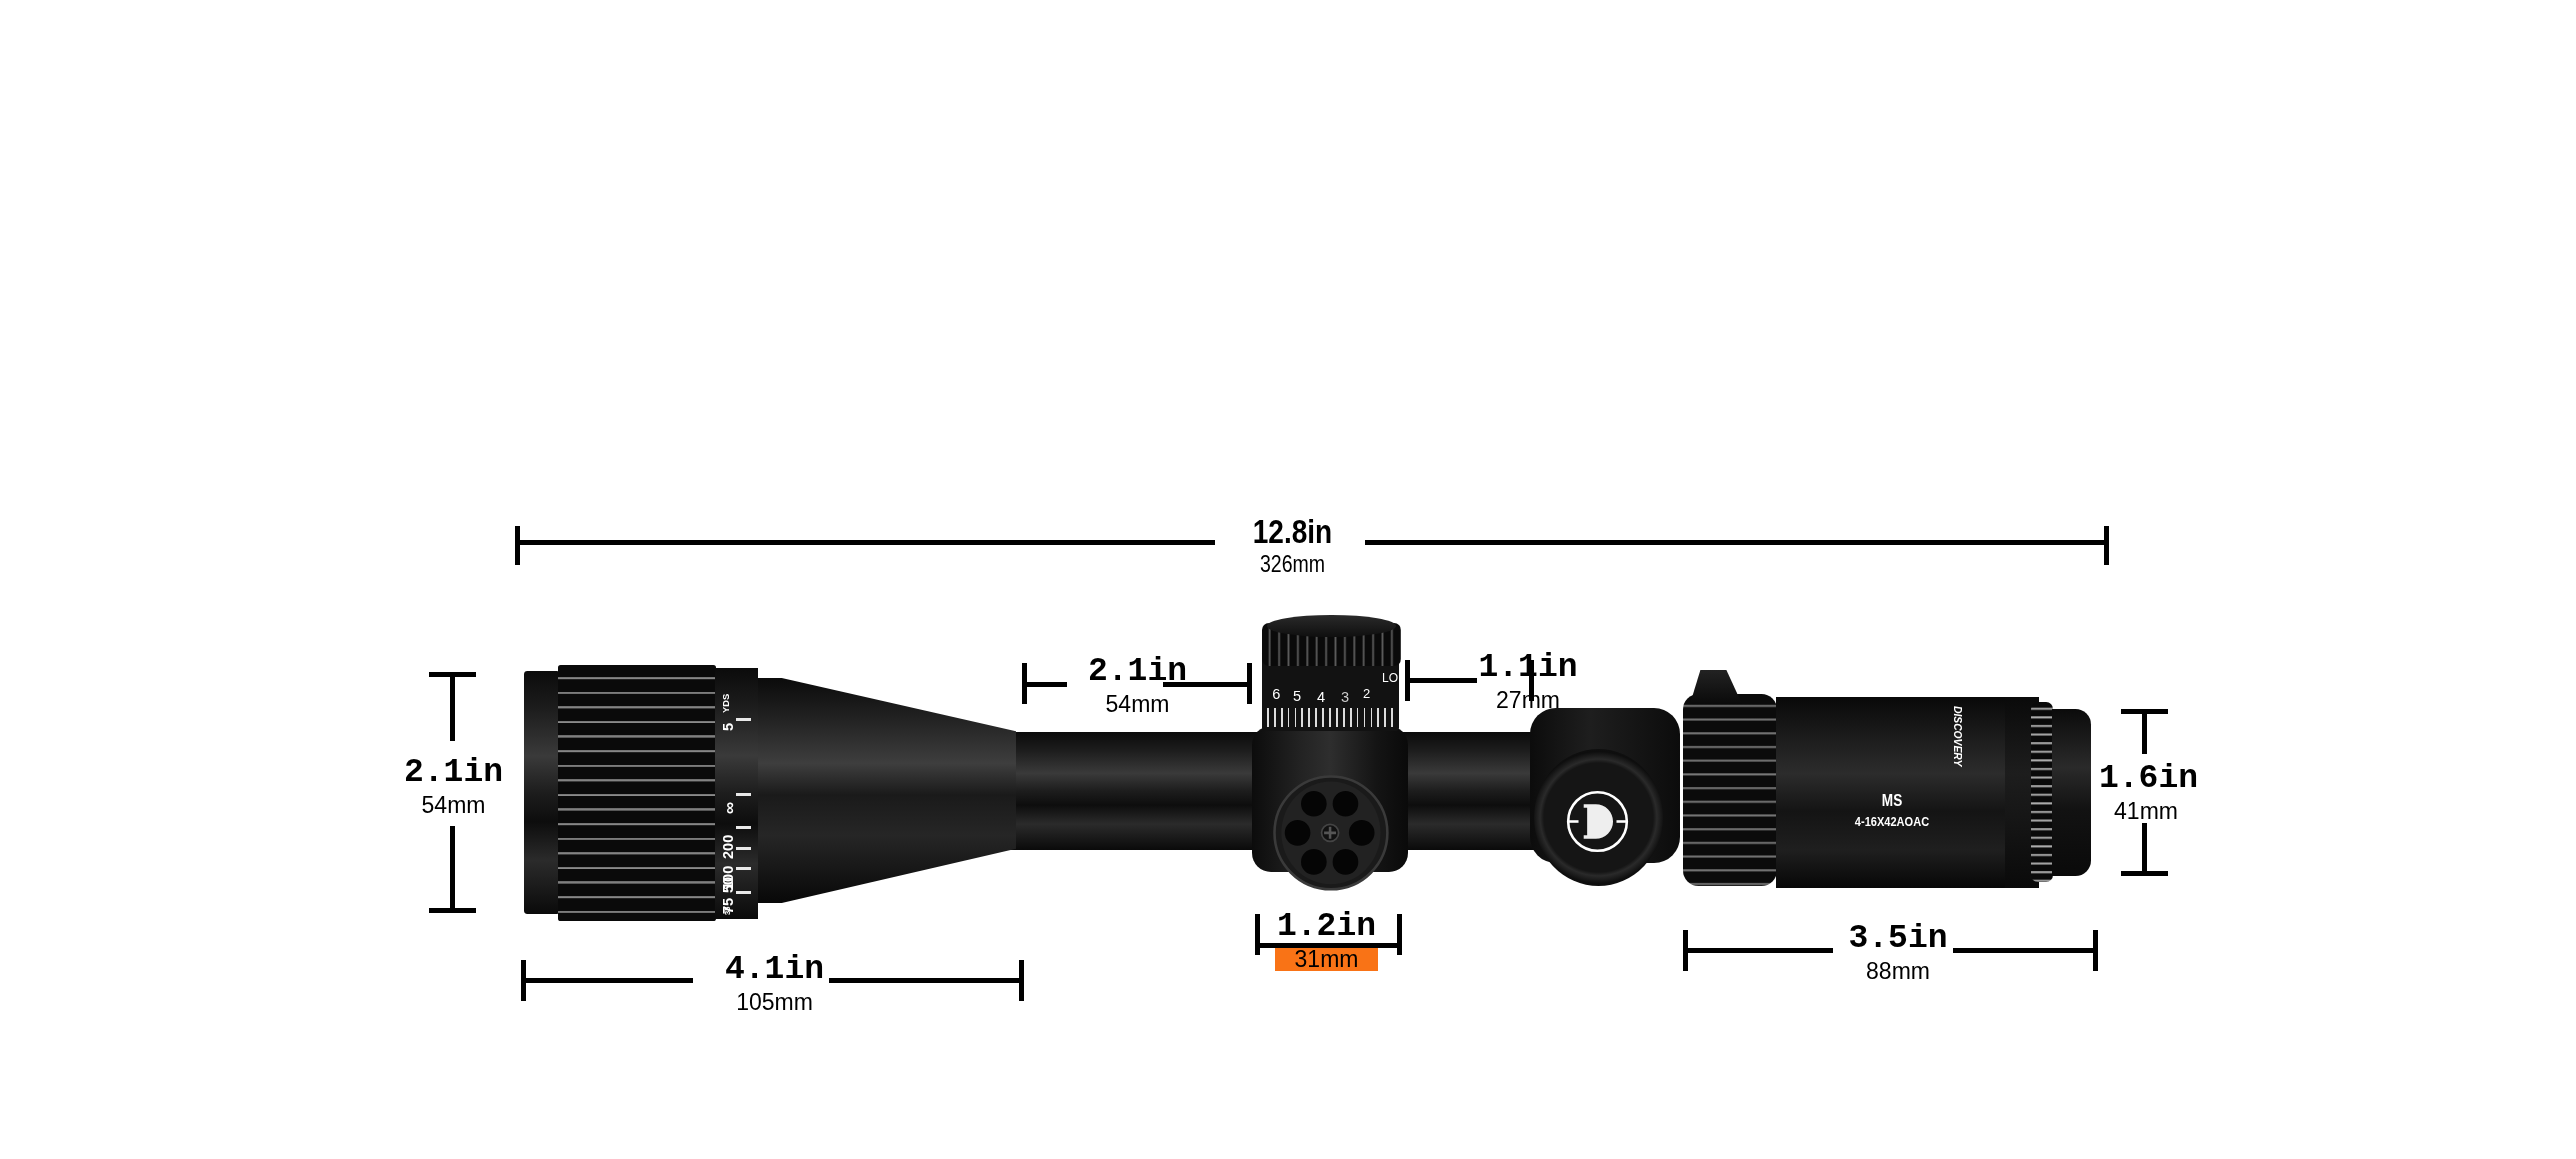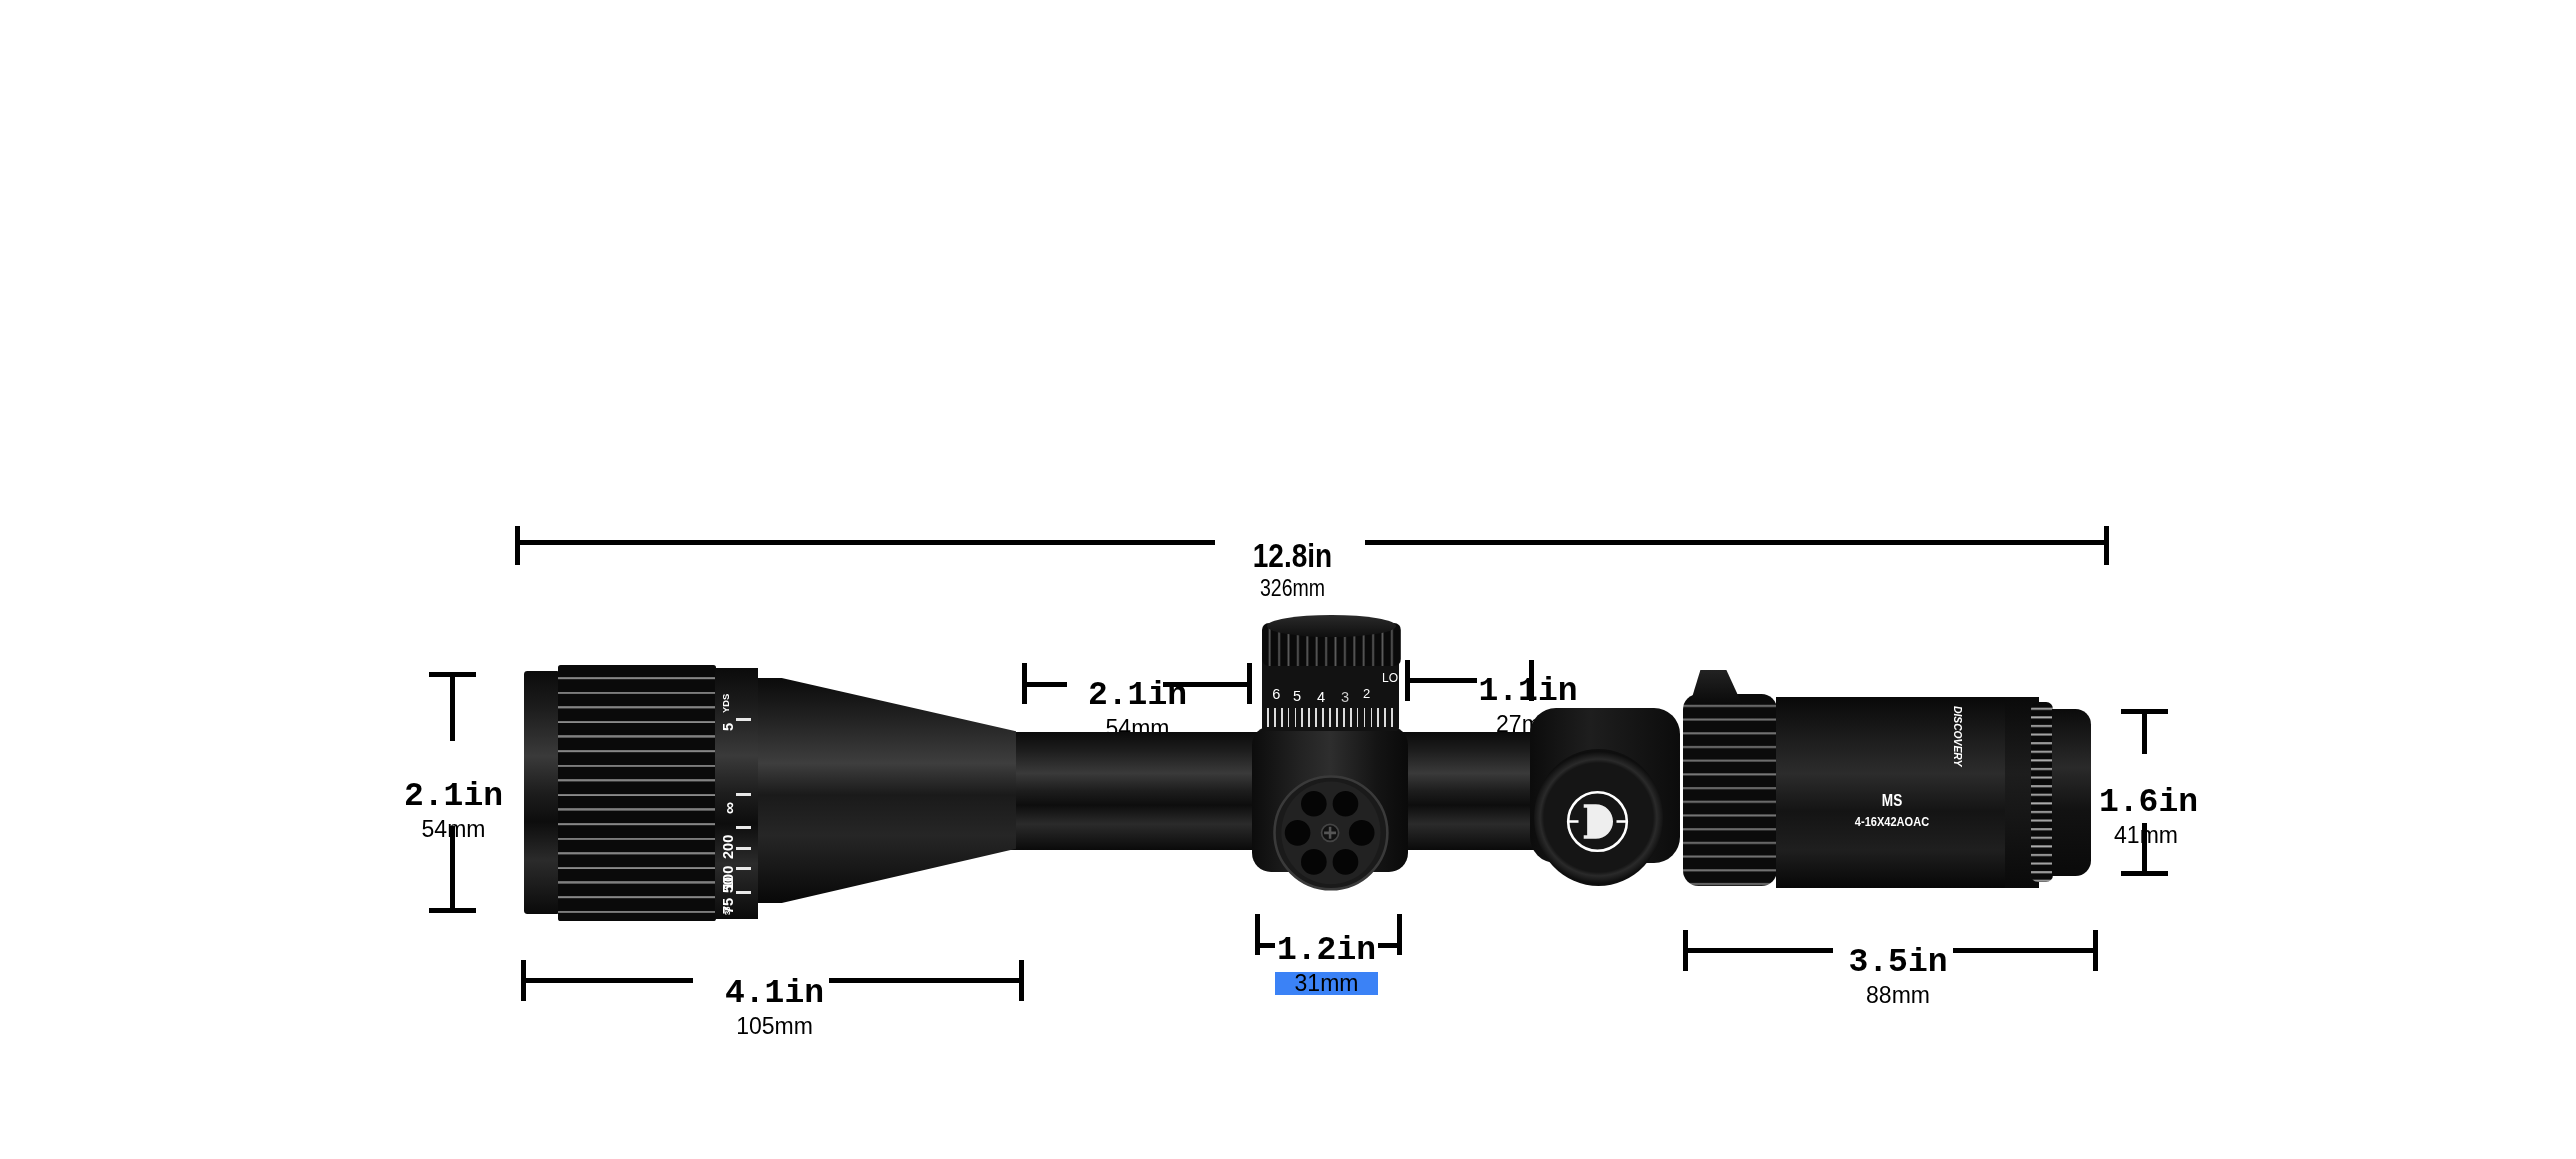--- a/index.html
+++ b/index.html
@@ -1,20 +1,20 @@
 <!DOCTYPE html>
 <html style="font-size:13.7px"><head>
 <meta charset="utf-8">
 <style>
   html, body { margin:0; padding:0; background:#ffffff; }
   body { width:2576px; height:1159px; position:relative; overflow:hidden; font-family:"Liberation Sans", sans-serif; }
   .abs { position:absolute; }
   .hline { position:absolute; height:5.2px; background:#000; }
   .vline { position:absolute; width:5.2px; background:#000; }
-  .lbl { position:absolute; text-align:center; color:#000; line-height:1; white-space:nowrap;margin-top:24px; }
+  .lbl { position:absolute; text-align:center; color:#000; line-height:1; white-space:nowrap; }
   .lbl .big { display:block; font-weight:bold; font-size:33px; font-family:Liberation Mono, monospace; }
   .lbl .small { display:block; font-size:23px; margin-top:5.2px; font-family:"Liberation Sans", sans-serif; }
   .lbl.cond .big { font-family:"Liberation Sans Narrow","Liberation Sans", sans-serif; transform:scaleX(0.85); }
   .lbl.cond .small { transform:scaleX(0.85); }
   .scope-part { position:absolute; }
   .dark-grad-v { background:linear-gradient(to bottom,#0b0b0b 0%,#1c1c1c 15%,#3a3a3a 35%,#1d1d1d 50%,#0d0d0d 62%,#2b2b2b 78%,#0a0a0a 100%); }
   .knurl-h { background:
       repeating-linear-gradient(to bottom, #0a0a0a 0px, #0a0a0a 12px, #6c6c6c 12px, #8a8a8a 13.7px, #151515 14.6px),
       #111; }
   .scale-text { position:absolute; color:#fff; font-size:14.6px; font-weight:bold; transform:rotate(-90deg); transform-origin:left top; font-family:"Liberation Sans", sans-serif; }
@@ -75,21 +75,21 @@
     <span class="small" style="background:#fff;">27mm</span>
   </div>
   <div class="vline" style="left:1529px;top:660px;height:41px;"></div>
 </div>
 
 <div>
   <div class="vline" style="left:1255px;top:914px;height:41px;"></div>
   <div class="hline" style="left:1255px;top:943px;width:144px;"></div>
   <div class="lbl" style="left:1275px;top:910px;width:103px;">
     <span class="big" style="background:#fff;display:inline-block;padding:0 1.7px;">1.2in</span>
-    <span class="small" style="background:#3b82f6;">31mm</span>
+    <span class="small" style="background:#f97316;">31mm</span>
   </div>
   <div class="vline" style="left:1397px;top:914px;height:41px;"></div>
 </div>
 
 <div>
   <div class="vline" style="left:1683px;top:930px;height:41px;"></div>
   <div class="hline" style="left:1683px;top:948px;width:150px;"></div>
   <div class="lbl" style="left:1838px;top:922px;width:120px;">
     <span class="big">3.5in</span>
     <span class="small">88mm</span>

